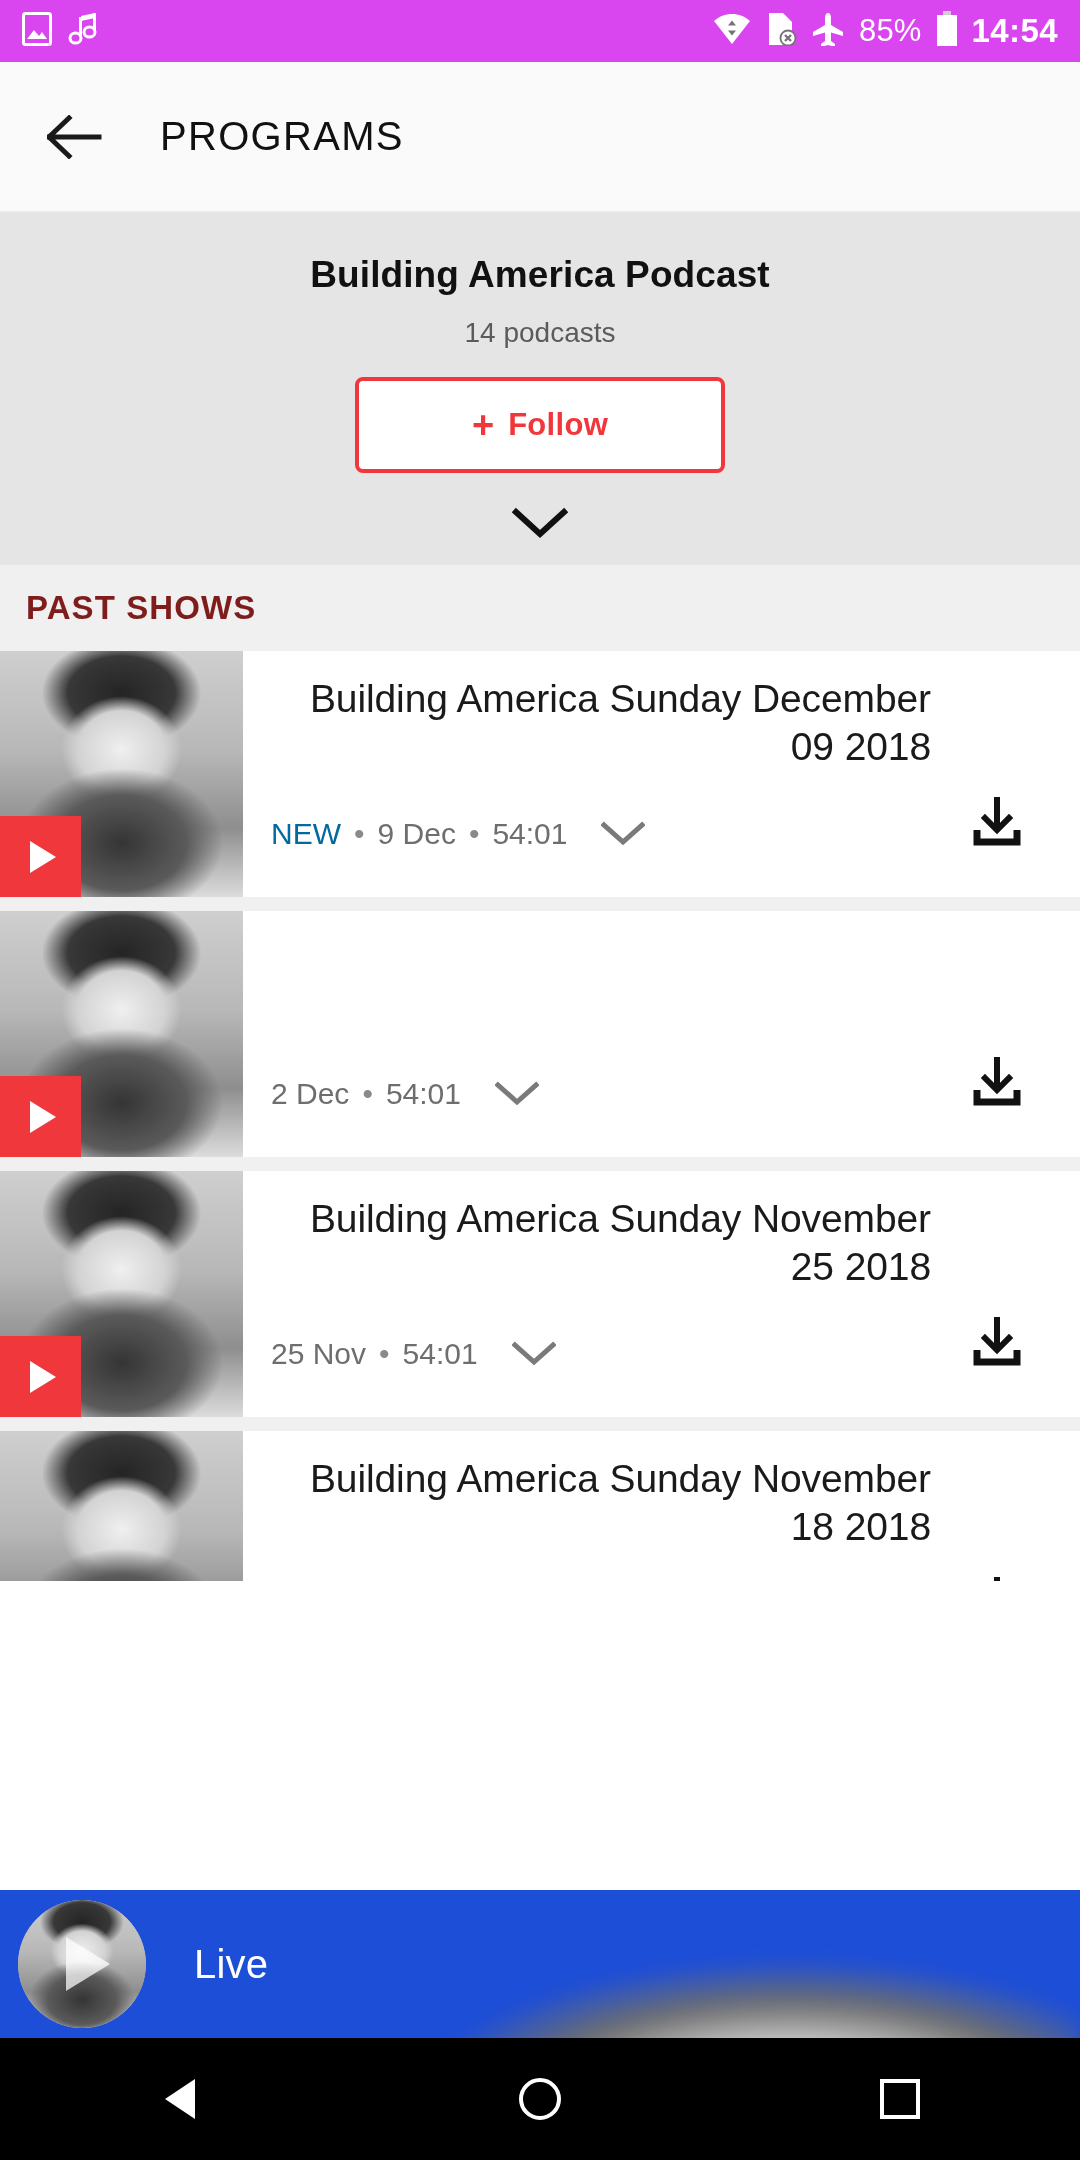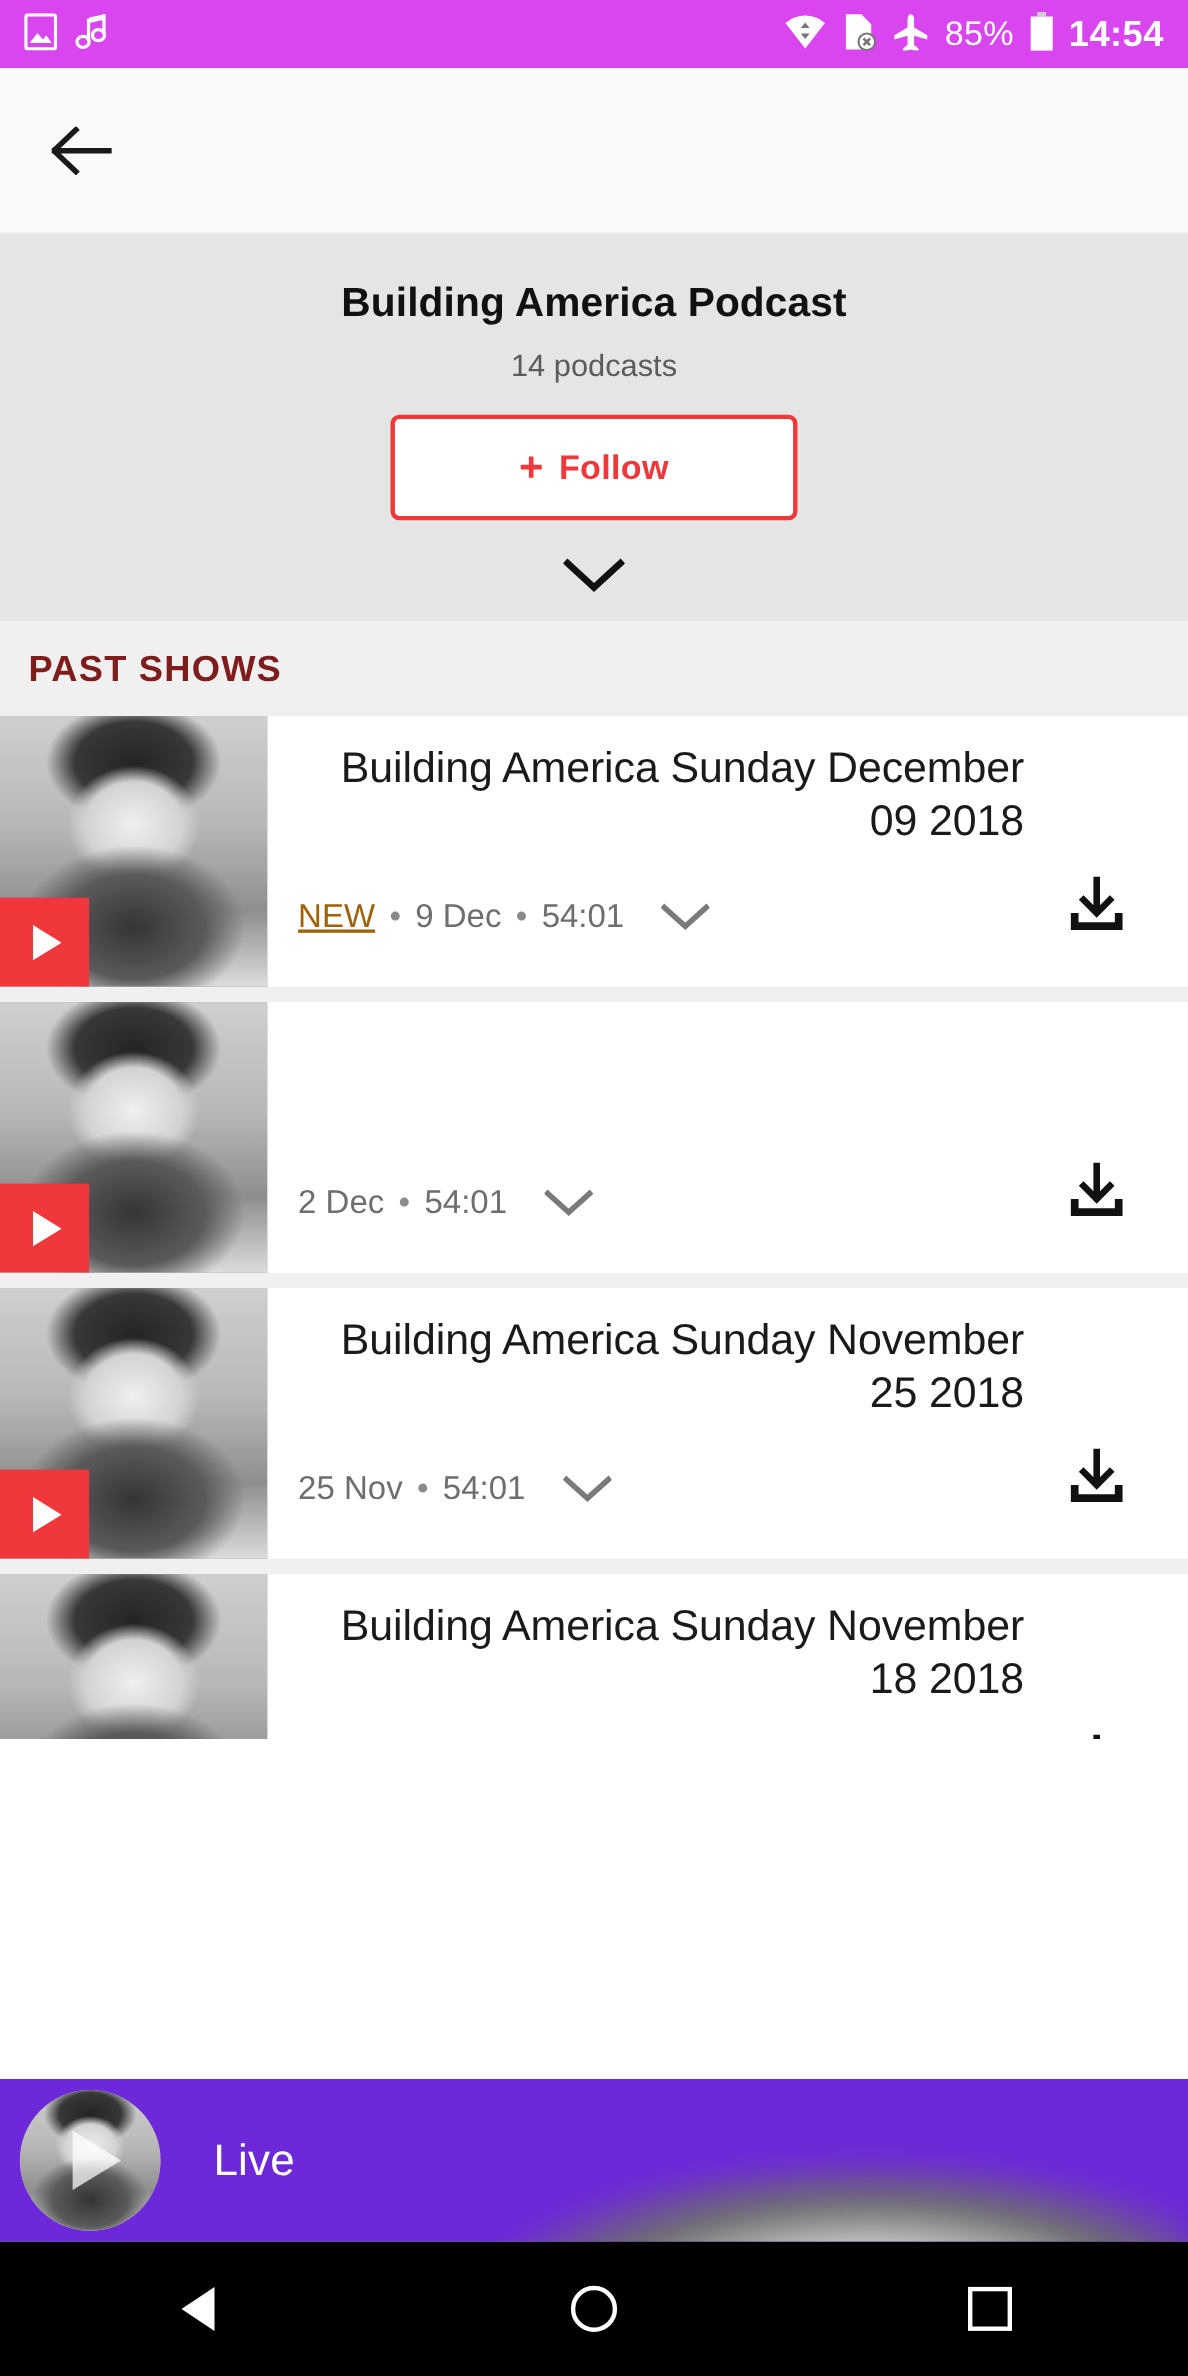--- a/index.html
+++ b/index.html
@@ -117,34 +117,34 @@
   .row-title{
     font-size:39px; color:#1a1a1a; line-height:1.22;
     letter-spacing:-.1px;
     max-width:660px;
   }
   .row-meta{
     position:absolute; left:28px; bottom:46px;
     display:flex; align-items:center; gap:0;
     font-size:30px; color:#6e6e6e;
   }
-  .meta-new{ color:#a16207;text-decoration:underline; }
+  .meta-new{ color:#0369a1; }
   .meta-dot{ margin:0 13px; color:#8a8a8a; }
   .meta-chev{ margin-left:34px; display:flex; align-items:center; }
   .row-dl{
     position:absolute; right:50px; bottom:40px;
     width:66px; height:66px;
     display:flex; align-items:center; justify-content:center;
   }
 
   
   .player{
     position:absolute; left:0; bottom:122px;
     width:1080px; height:148px;
-    background:#6d28d9;
+    background:#1d4ed8;
     display:flex; align-items:center;
     overflow:hidden;
     margin-top:20px;
   }
   .player-bg{
     position:absolute; right:0; bottom:-54px;
     width:760px; height:190px;
     background:radial-gradient(ellipse 64% 100% at 62% 108%, #ffffff 0%, #d6d6d6 30%, #6e6e6e 55%, rgba(0,0,0,0) 78%);
     filter:blur(9px);
   }
@@ -241,20 +241,21 @@
     <span class="sb-clock">14:54</span>
   </div>
 </div>
 
 <div class="appbar">
   <div class="back-btn">
     <svg width="56" height="44" viewBox="0 0 56 44">
         <path d="M2 22h50M2 22L22 3M2 22l20 19" stroke="#1a1a1a" stroke-width="5" fill="none" stroke-linecap="square"></path>
       </svg>
   </div>
+  <div class="appbar-title">PROGRAMS</div>
 </div>
 
 <div class="prog-head">
   <div class="prog-title">Building America Podcast</div>
   <div class="prog-count">14 podcasts</div>
   <div class="follow-btn">
     <span class="follow-plus">+</span>
     <span class="follow-label">Follow</span>
   </div>
   <div class="expander">

